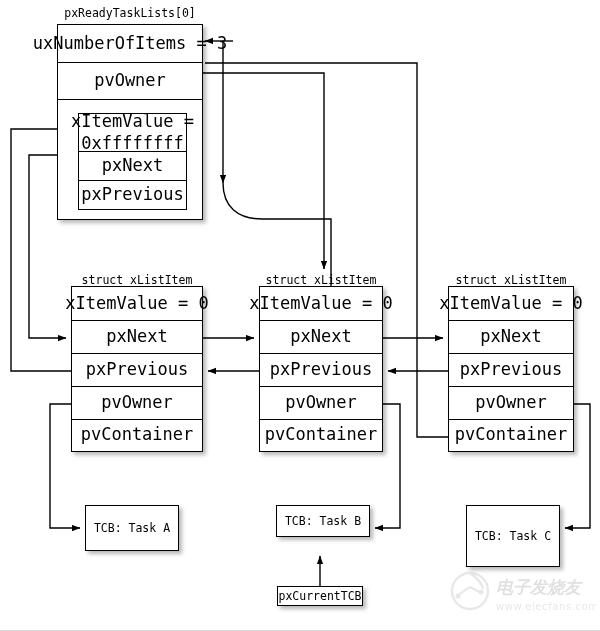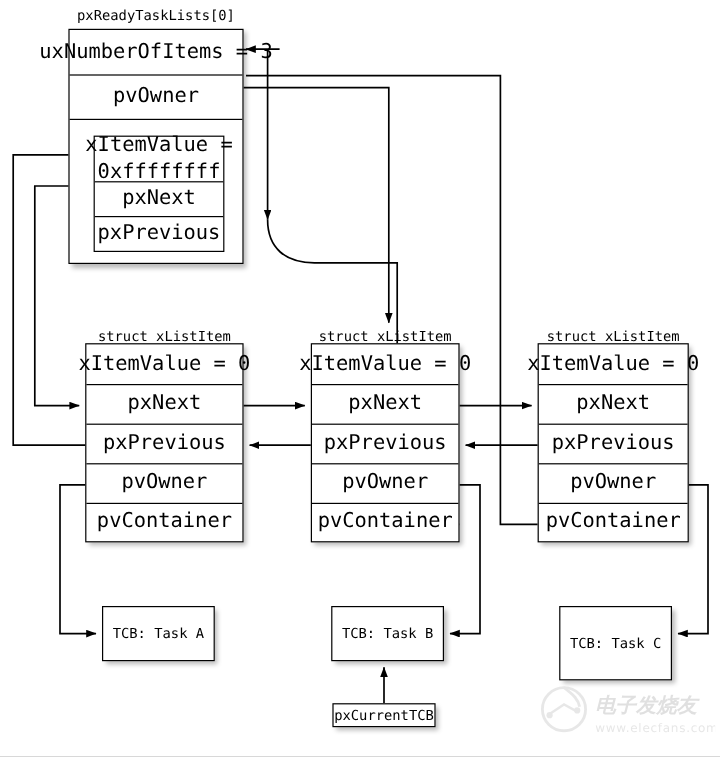--- a/index.html
+++ b/index.html
@@ -194,21 +194,21 @@
     <div class="row sep" style="top:33px; height:33px;">pxNext</div>
     <div class="row sep" style="top:66px; height:33px;">pxPrevious</div>
     <div class="row sep" style="top:99px; height:33px;">pvOwner</div>
     <div class="row sep" style="top:132px; height:31px;">pvContainer</div>
   </div>
 
   <div class="plainbox" style="left:85px; top:505px; width:94px; height:46px;">
     <span class="label">TCB: Task A</span>
   </div>
 
-  <div class="plainbox" style="left:276px; top:505px; width:94px; height:46px;">
+  <div class="plainbox" style="left:276px; top:505px; width:94px; height:32px;">
     <span class="label">TCB: Task B</span>
   </div>
 
   <div class="plainbox" style="left:466px; top:505px; width:94px; height:62px;">
     <span class="label">TCB: Task C</span>
   </div>
 
   <div class="plainbox" style="left:277px; top:586px; width:86px; height:20px;">
     <span class="label">pxCurrentTCB</span>
   </div>

